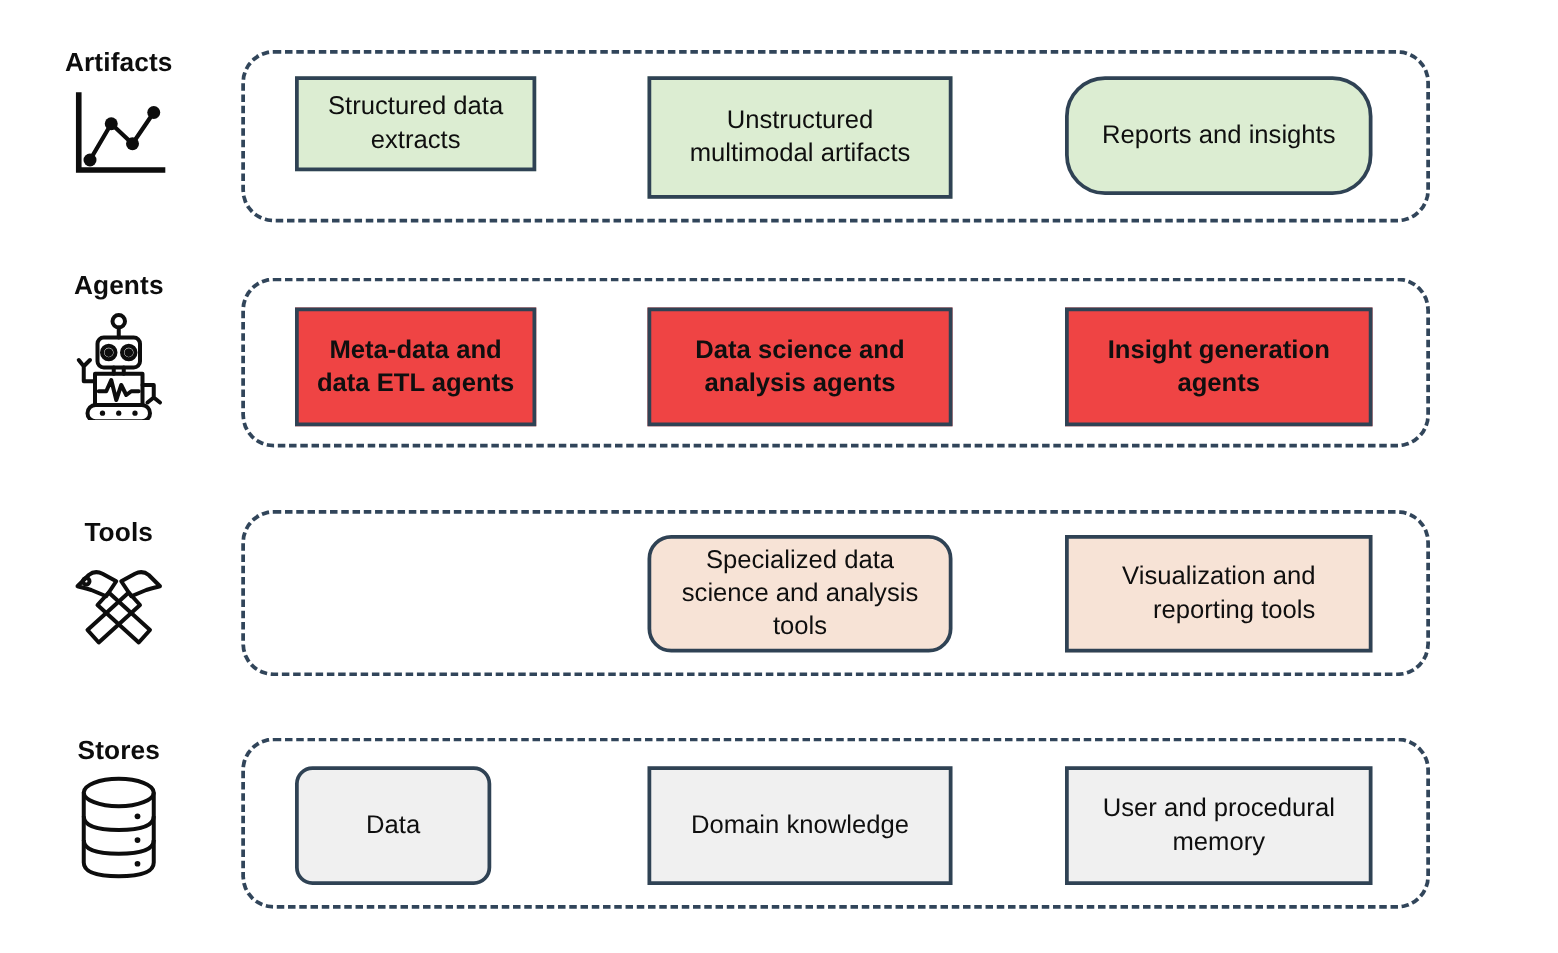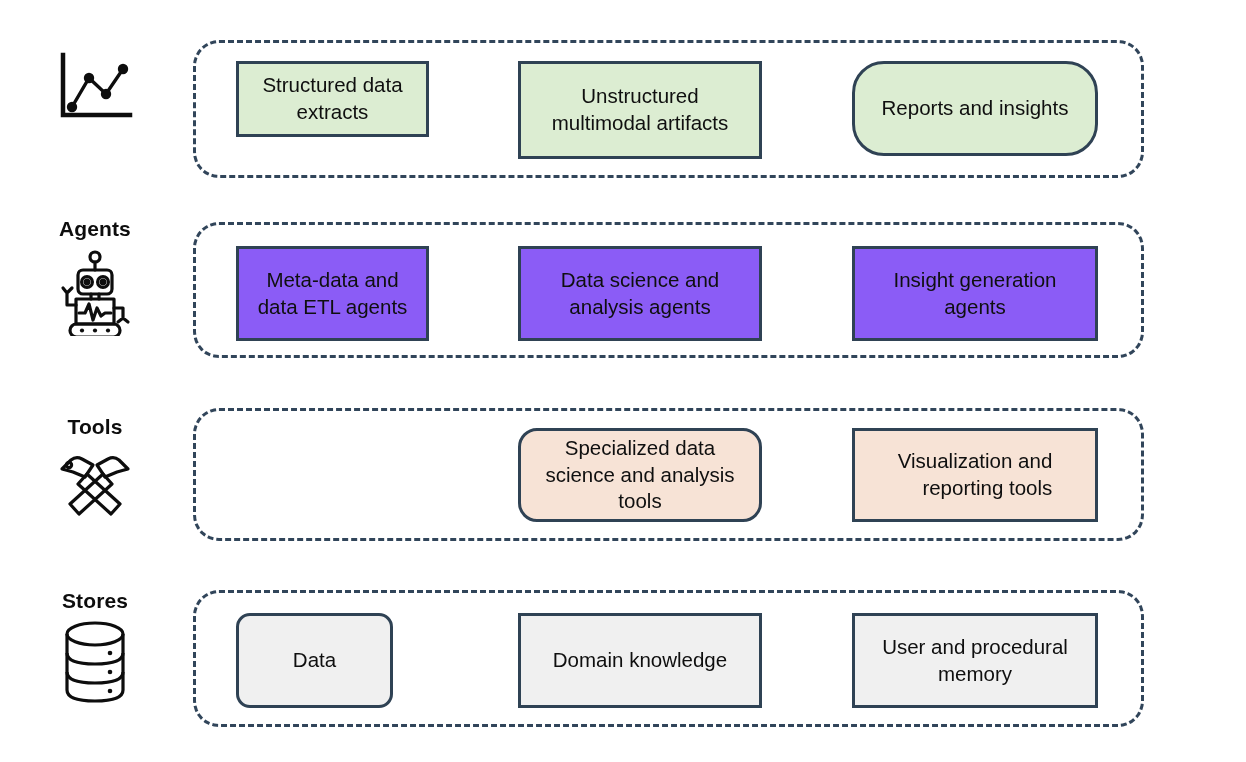--- a/index.html
+++ b/index.html
@@ -73,32 +73,33 @@
     text-align: center;
     font-family: "Liberation Sans", sans-serif;
     font-size: 20.5px;
     line-height: 1.30;
     color: #0f0f0f;
     padding: 2px 7px;
     white-space: pre-line;
   }
 
   .fill-green { background: #dcedd2; }
-  .fill-blue  { background: #8b5cf6; }
+  .fill-blue  { background: #ef4444; font-weight: bold; }
   .fill-peach { background: #f7e3d6; }
   .fill-gray  { background: #f0f0f0; }
 </style>
 </head>
 <body>
 
 <div class="canvas">
 
   <div class="row" style="top:0;height:200px;">
 
     <div class="label-col" style="top:40px;">
+      <div class="row-title">Artifacts</div>
       <svg class="row-icon" width="82" height="76" viewBox="0 0 82 76">
         <path d="M9 6 L9 66 L76 66" fill="none" stroke="#0d0d0d" stroke-width="4.5" stroke-linecap="square"></path>
         <polyline points="18,58 35,29 52,45 69,20" fill="none" stroke="#0d0d0d" stroke-width="3.4"></polyline>
         <circle cx="18" cy="58" r="5.2" fill="#0d0d0d"></circle>
         <circle cx="35" cy="29" r="5.2" fill="#0d0d0d"></circle>
         <circle cx="52" cy="45" r="5.2" fill="#0d0d0d"></circle>
         <circle cx="69" cy="20" r="5.2" fill="#0d0d0d"></circle>
       </svg>
     </div>
 

